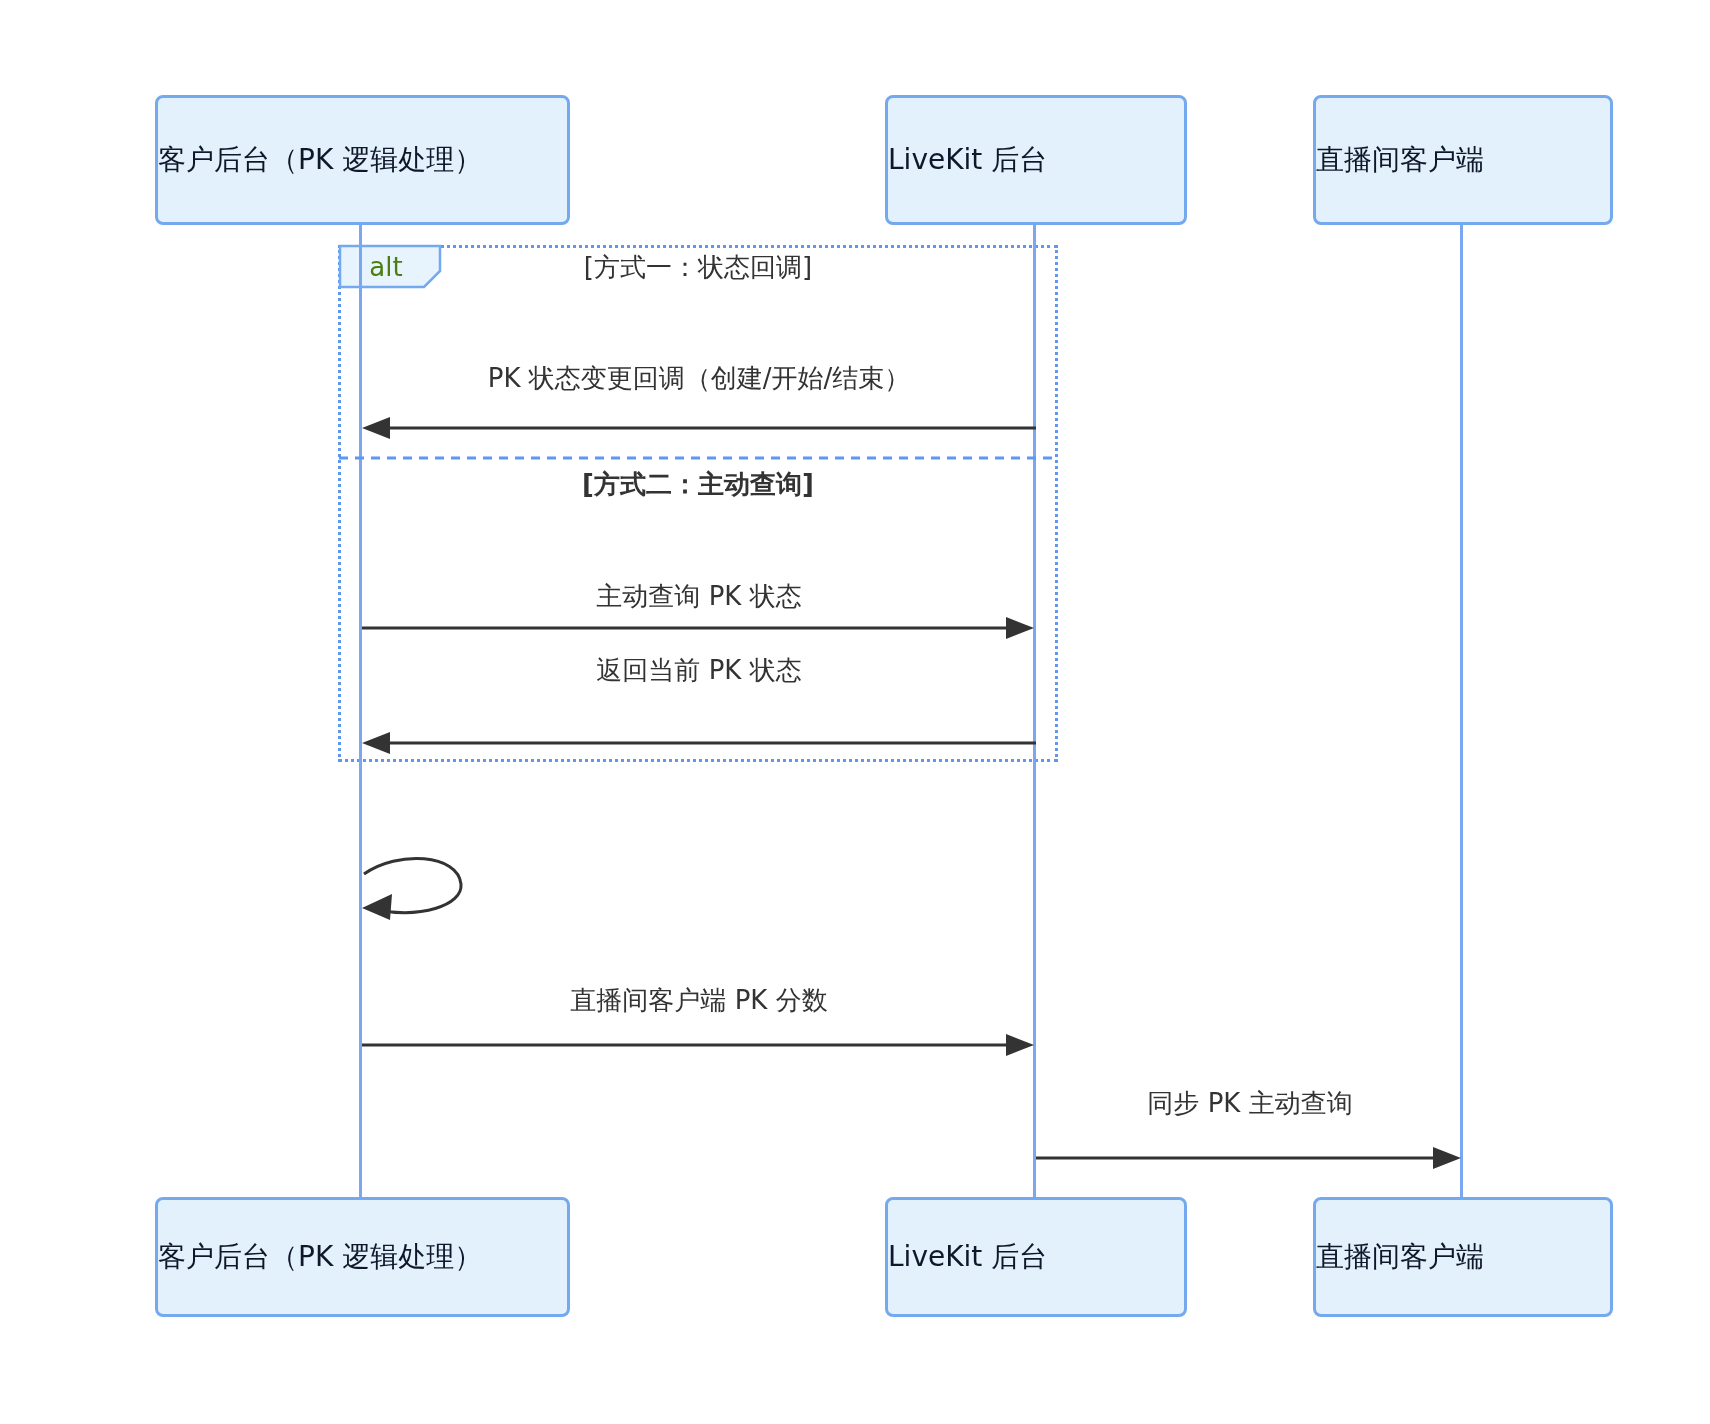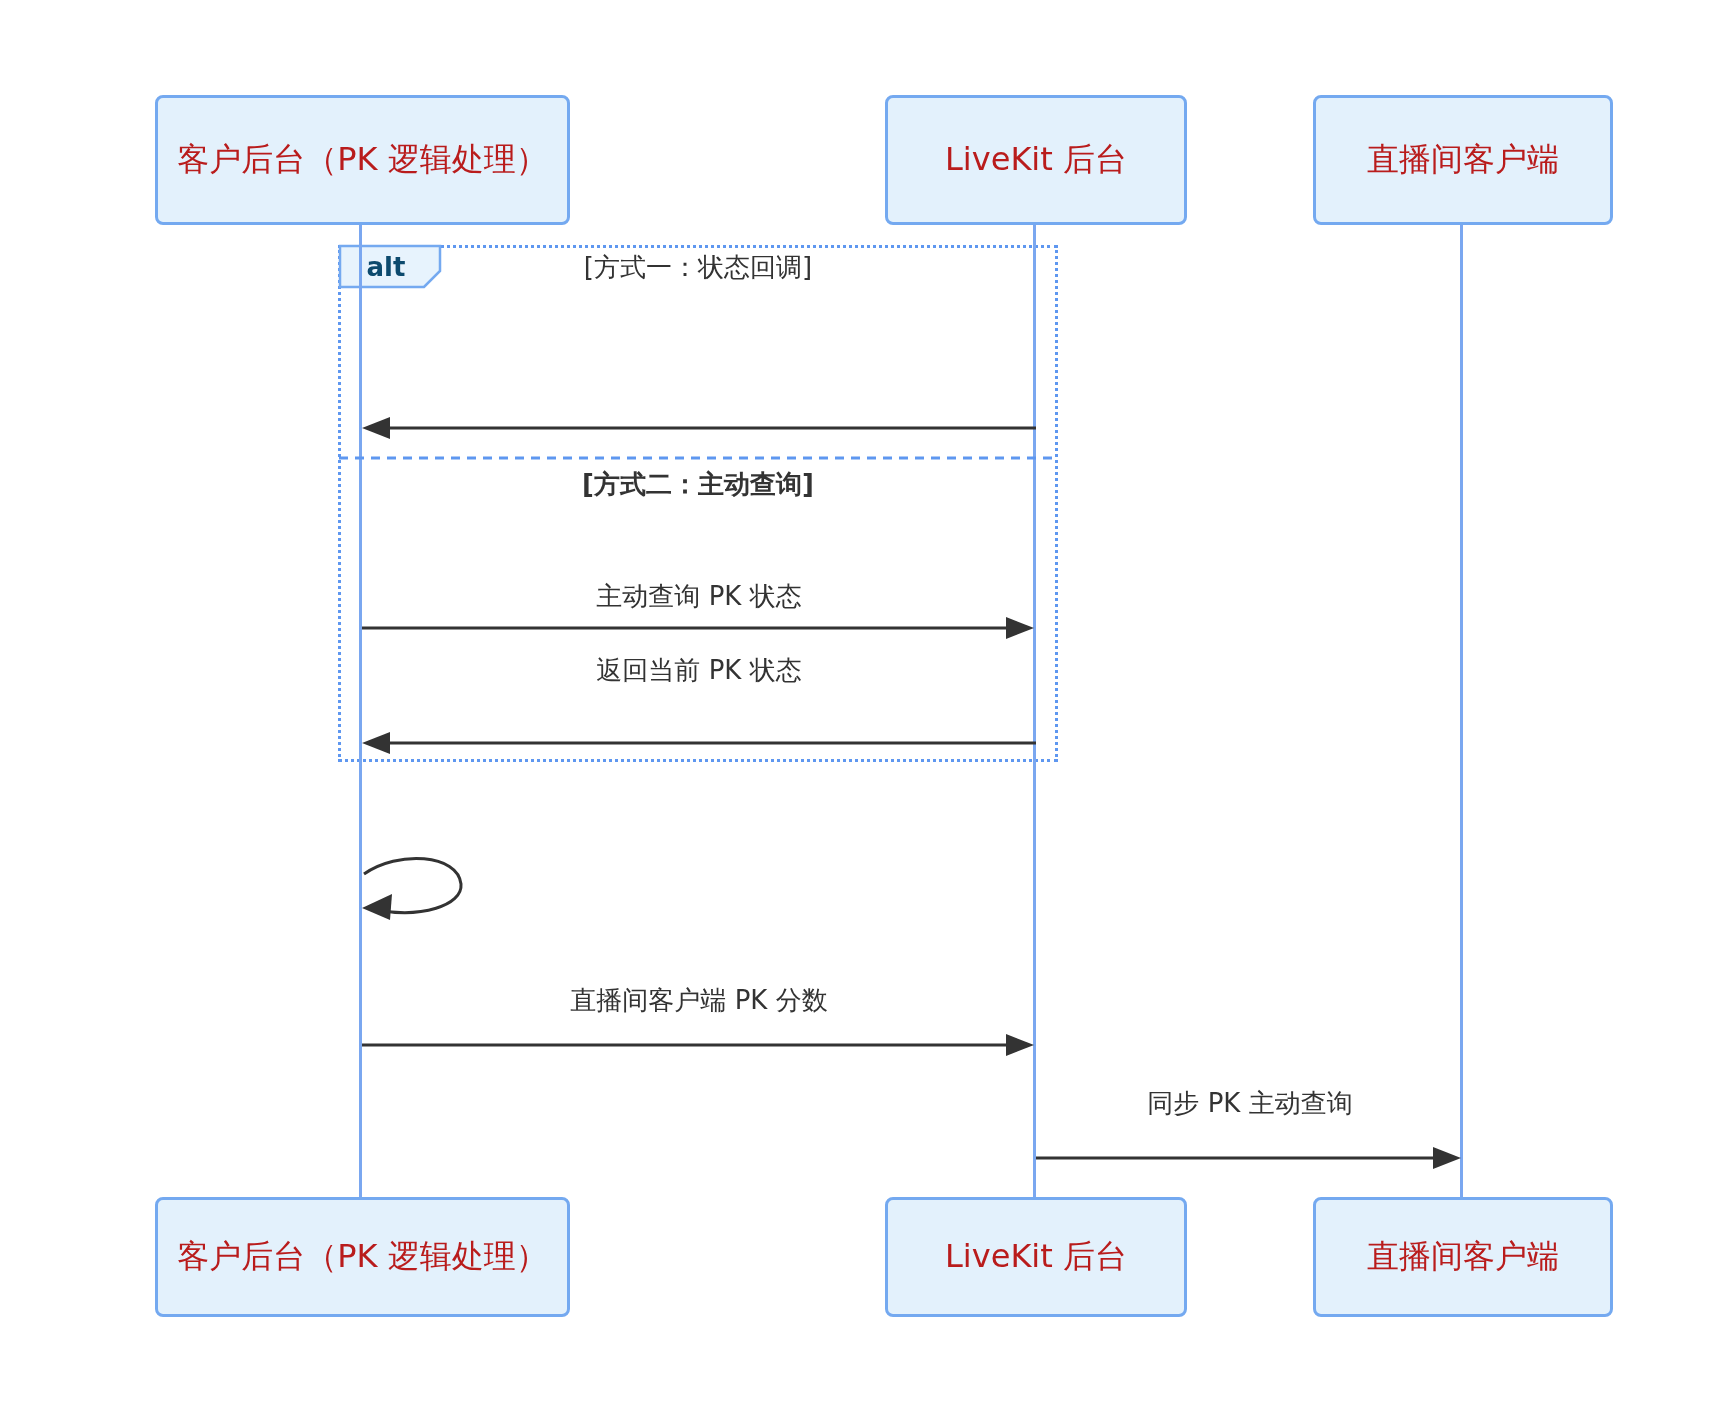--- a/index.html
+++ b/index.html
@@ -13,24 +13,24 @@
     overflow: hidden;
   }
   .actor-box {
     position: absolute;
     box-sizing: border-box;
     background: #e3f1fc;
     border: 3px solid #74a9f0;
     border-radius: 8px;
     display: flex;
     align-items: center;
-    justify-content: center;
-    font-size: 32px;
+    justify-content: flex-start;
+    font-size: 28px;
     font-weight: 500;
-    color: #b91c1c;
+    color: #0f172a;
     z-index: 6;
   }
   .lifeline {
     position: absolute;
     width: 3px;
     background: #7aa7f0;
     z-index: 3;
   }
   .alt-frame {
     position: absolute;
@@ -53,23 +53,23 @@
     font-weight: 500;
     line-height: 36px;
     color: #333333;
     z-index: 5;
     text-align: center;
   }
   .alt-operator {
     position: absolute;
     transform: translateX(-50%);
     font-size: 26px;
-    font-weight: 700;
+    font-weight: 400;
     line-height: 36px;
-    color: #0c4a6e;
+    color: #4d7c0f;
     z-index: 5;
   }
 </style>
 </head>
 <body>
 
 <div id="canvas">
 
   <div class="alt-frame" style="left:338px; top:245px; width:720px; height:517px;"></div>
 
@@ -134,18 +134,19 @@
   </div>
   <div class="actor-box" style="left:1313px; top:1197px; width:300px; height:120px;">
     <span>直播间客户端</span>
   </div>
 
   <div class="alt-operator" style="left:386px; top:249px;">alt</div>
 
   <div class="diagram-text" style="left:698px; top:249px;text-align:right;">[方式一：状态回调]</div>
   <div class="diagram-text" style="left:698px; top:466px;font-weight:bold;">[方式二：主动查询]</div>
 
+  <div class="diagram-text" style="left:699px; top:360px;">PK 状态变更回调（创建/开始/结束）</div>
   <div class="diagram-text" style="left:699px; top:578px;">主动查询 PK 状态</div>
   <div class="diagram-text" style="left:699px; top:652px;">返回当前 PK 状态</div>
   <div class="diagram-text" style="left:699px; top:982px;">直播间客户端 PK 分数</div>
   <div class="diagram-text" style="left:1250px; top:1085px;">同步 PK 主动查询</div>
 
 </div>
 
 </body></html>

